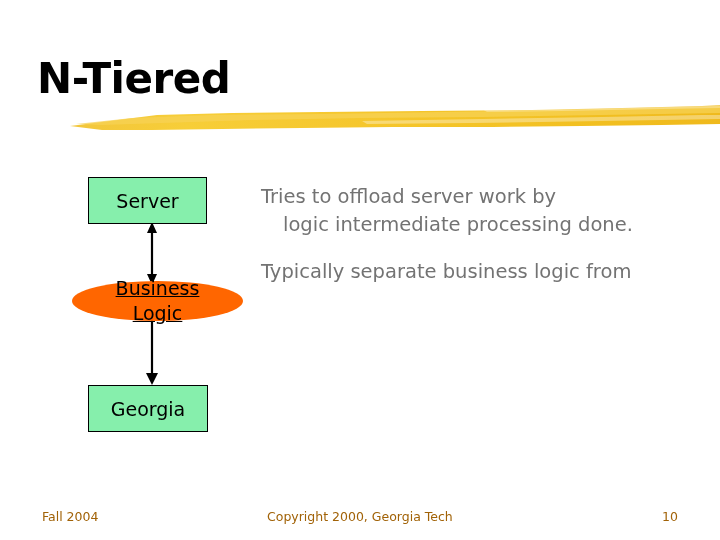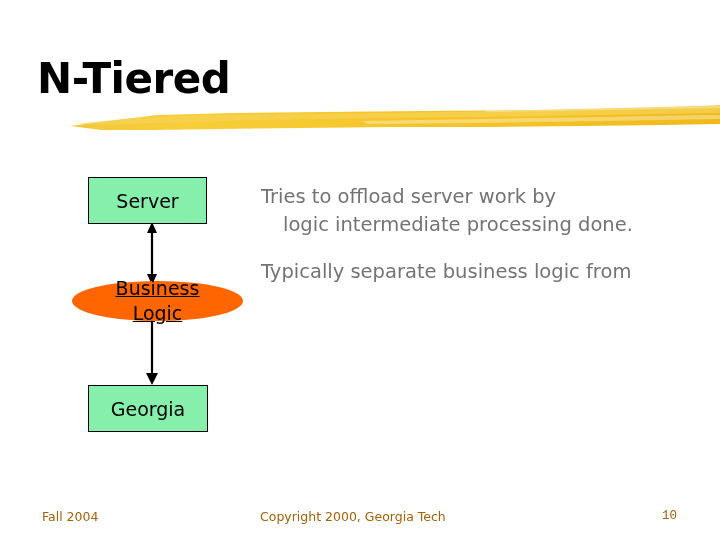--- a/index.html
+++ b/index.html
@@ -133,22 +133,22 @@
 
   
   .footer-text {
     position: absolute;
     font-family: "DejaVu Sans", sans-serif;
     font-size: 12.5px;
     color: #a16207;
     top: 509px;
   }
   #footer-left  { left: 42px; }
-  #footer-center{ left: 260px; }
-  #footer-page  { left: 662px; font-family: Liberation Mono, monospace; }
+  #footer-center{ left: 267px; }
+  #footer-page  { left: 662px; }
 </style>
 </head>
 <body>
 
 <div id="slide">
 
   <div class="slide-title">N-Tiered</div>
 
   <svg class="brush" viewBox="0 0 658 34" preserveAspectRatio="none">
     <defs>

